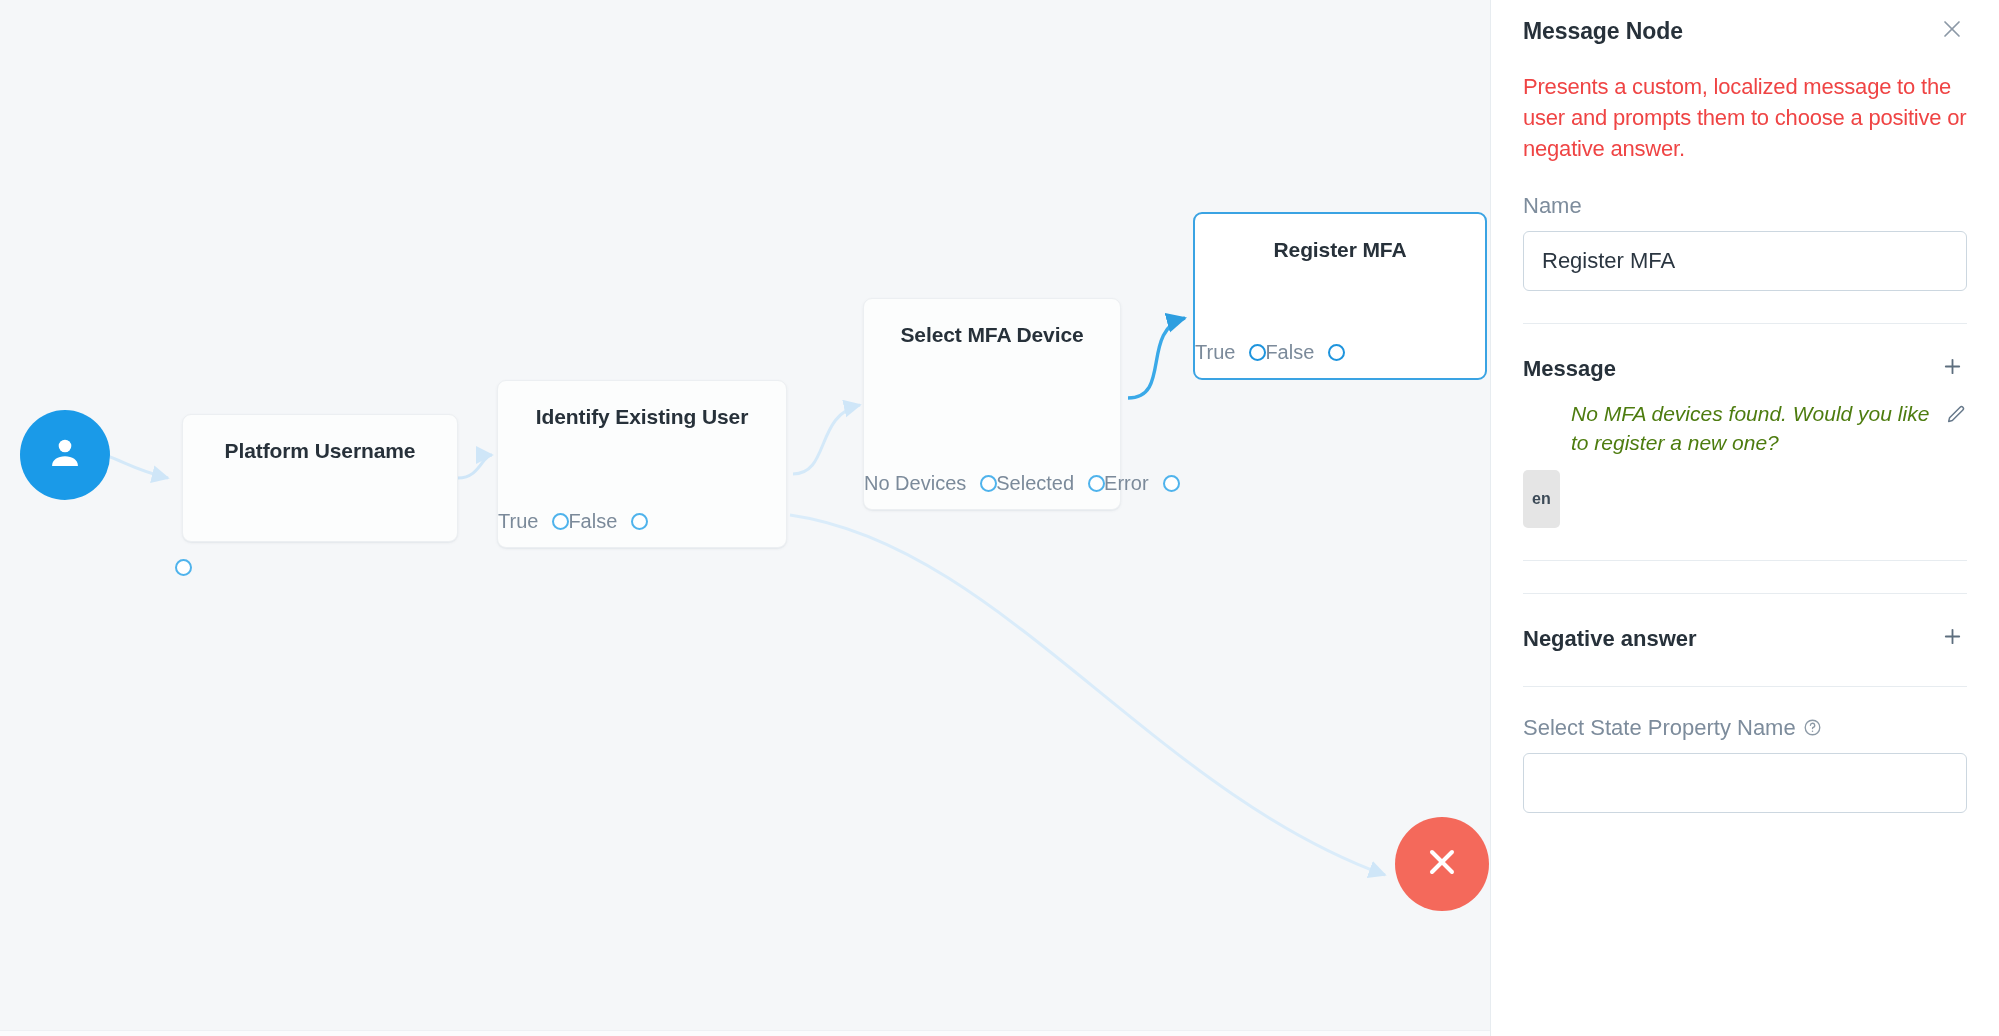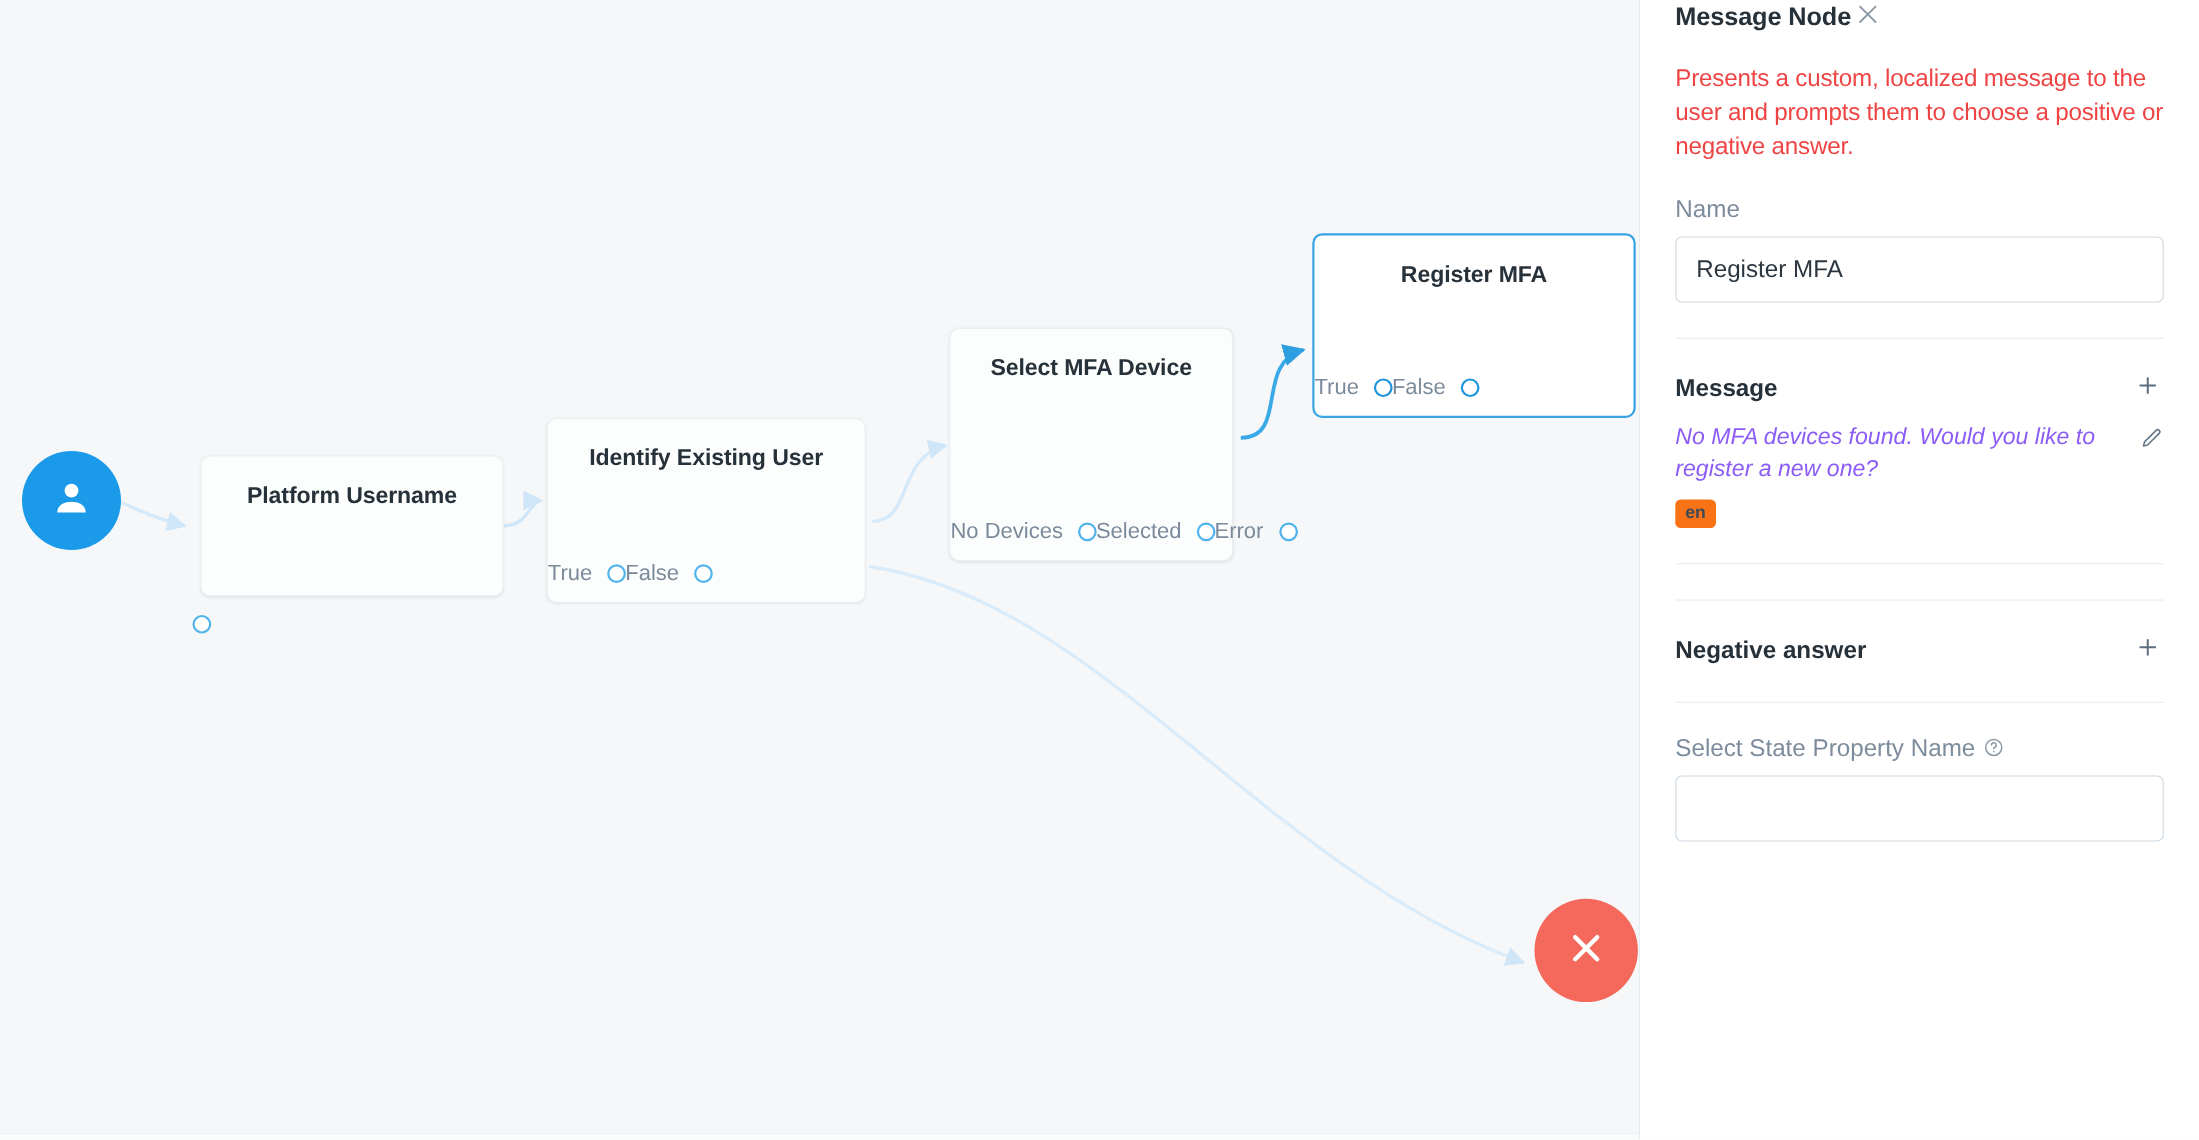--- a/index.html
+++ b/index.html
@@ -127,21 +127,22 @@
     height: 1036px;
     background: #ffffff;
     border-left: 1px solid #e7ecf0;
     padding: 0 32px;
     flex: none;
     overflow: hidden;
   }
   .panel-head {
     display: flex;
     align-items: flex-start;
-    padding-top: 2px;
+    justify-content: space-between;
+    padding-top: 18px;
   }
   .panel-title {
     font-size: 23px;
     font-weight: bold;
     color: #27313a;
     letter-spacing: -0.1px;
   }
   .close-btn {
     width: 30px; height: 30px;
     display: flex; align-items: center; justify-content: center;
@@ -206,35 +207,36 @@
   .message-row {
     margin-top: 16px;
     display: flex;
     align-items: flex-start;
     gap: 10px;
   }
   .message-text {
     font-size: 21px;
     font-style: italic;
     line-height: 1.38;
-    color: #8b5cf6;
+    color: #4d7c0f;
     flex: 1;
+    margin-left: 48px;
   }
   .edit-icon {
     flex: none;
     margin-top: 4px;
     cursor: pointer;
   }
   .edit-icon svg { width: 22px; height: 22px; }
   .lang-badge {
     display: inline-block;
     margin-top: 12px;
-    background: #f97316;
+    background: #e5e5e5;
     border-radius: 5px;
-    padding: 4px 9px;
+    padding: 20px 9px;
     font-size: 16px;
     font-weight: bold;
     color: #3c4a57;
   }
 </style>
 </head>
 <body>
 
 <div id="app">
 

